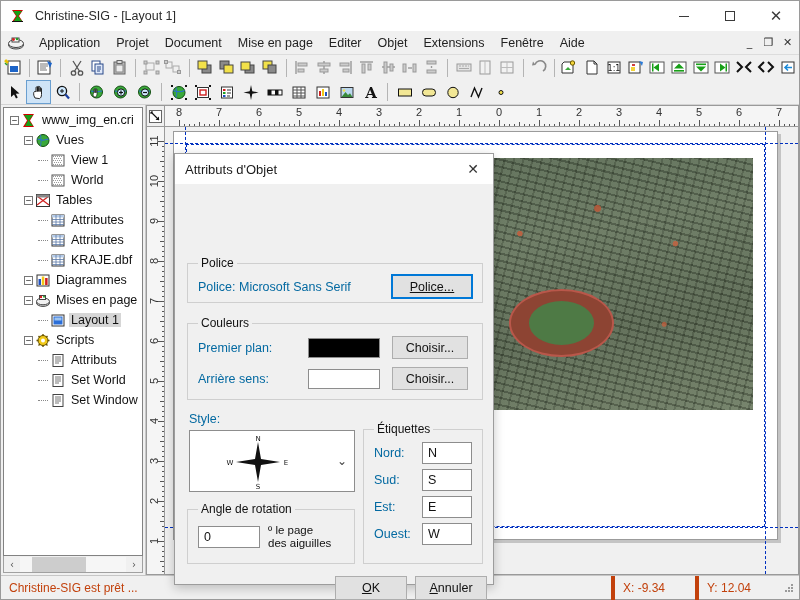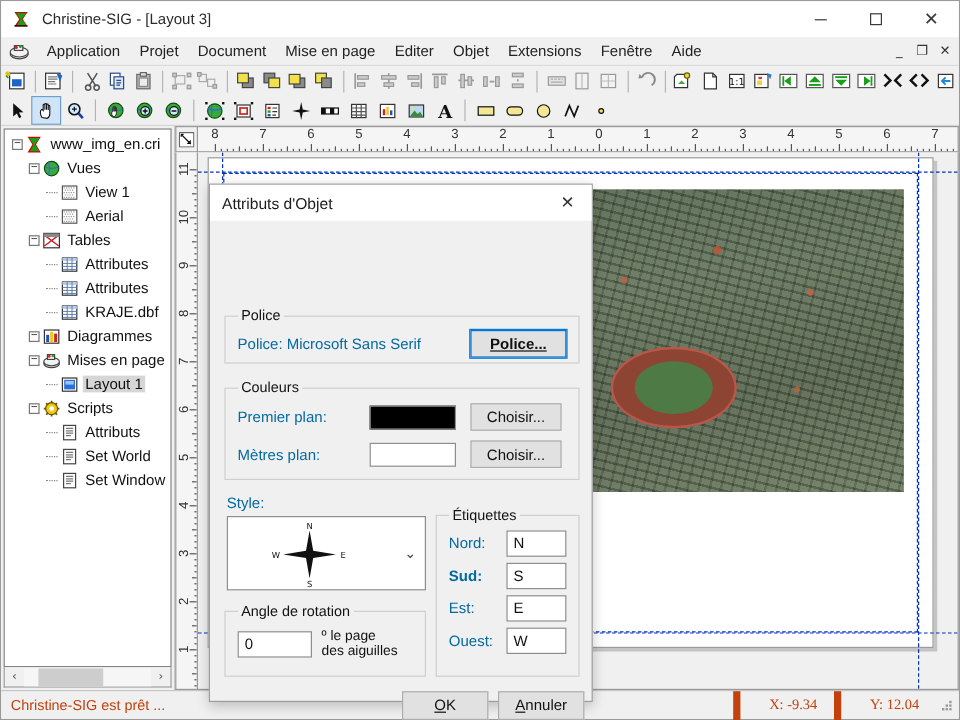--- a/index.html
+++ b/index.html
@@ -311,21 +311,21 @@
   .row { display: flex; align-items: center; }
   .lbl { font-size: 12.5px; color: #0369a1; }
   .btn {
     background: #e1e1e1;
     border: 1px solid #adadad;
     font-size: 12.5px; color: #111;
     height: 23px;
     display: flex; align-items: center; justify-content: center;
     font-family: "Liberation Sans", sans-serif;
   }
-  .btn.default { border: 1px solid #0078d7; outline: 1px solid #0078d7; font-weight: bold; }
+  .btn.default { border: 1px solid #0078d7; outline: 1px solid #0078d7; }
   .swatch { border: 1px solid #8d8d8d; height: 20px; }
   .txt {
     background: #fff; border: 1px solid #8d8d8d;
     height: 22px; font-size: 12.5px; color: #111;
     display: flex; align-items: center; padding-left: 5px;
     font-family: "Liberation Sans", sans-serif;
   }
   .combo {
     background: #fff; border: 1px solid #8d8d8d;
     position: relative;
@@ -341,42 +341,41 @@
   .statusbar {
     height: 24px; flex: 0 0 24px;
     background: #f0f0f0;
     border-top: 1px solid #c6c6c6;
     display: flex; align-items: center;
     font-size: 12px; color: #c2410c;
     position: relative;
   }
   .st-msg { padding-left: 8px; flex: 1 1 auto; }
   .st-cell {
-    width: 84px; border-left: 6px solid #c2410c;
+    width: 84px; border-left: 4px solid #c2410c;
     height: 24px; display: flex; align-items: center;
-    padding-left: 24px;
-    font-family: Liberation Serif, serif;
+    padding-left: 8px;
   }
   .grip { width: 14px; height: 14px; margin: 0 3px; position: relative; }
   .grip i { position:absolute; width:2px; height:2px; background:#9a9a9a; }
 </style>
 </head>
 <body>
 
 <div id="app">
 
   <div class="titlebar">
     <div class="app-icon">
       <svg width="16" height="16" viewBox="0 0 16 16">
         <path d="M2 2 H13 L9 8 L13 14 H2 L6 8 Z" fill="#d40000"></path>
         <path d="M3 3 H12 L8 8 L12 13 H4 L7 8 Z" fill="#18a018"></path>
         <path d="M2 13 H13 L13 14 H2 Z" fill="#111"></path>
       </svg>
     </div>
-    <div class="titlebar-text">Christine-SIG - [Layout 3]</div>
+    <div class="titlebar-text">Christine-SIG - [Layout 1]</div>
     <div class="winbtns">
       <div class="winbtn">
           <span class="gl-min"></span>
         </div>
       <div class="winbtn">
           <span class="gl-max"></span>
         </div>
       <div class="winbtn close">
           <span class="gl-x">✕</span>
         </div>
@@ -810,21 +809,21 @@
                 <path d="M3 3h1v1h-1z M5 3h1v1h-1z M7 3h1v1h-1z M9 3h1v1h-1z M11 3h1v1h-1z M4 5h1v1h-1z M6 5h1v1h-1z M8 5h1v1h-1z M10 5h1v1h-1z M3 7h1v1h-1z M5 7h1v1h-1z M7 7h1v1h-1z M9 7h1v1h-1z M11 7h1v1h-1z M4 9h1v1h-1z M6 9h1v1h-1z M8 9h1v1h-1z M10 9h1v1h-1z M3 11h1v1h-1z M5 11h1v1h-1z M7 11h1v1h-1z M9 11h1v1h-1z M11 11h1v1h-1z" fill="#9a9a9a"></path>
               </svg></span>
             <span class="tlabel">View 1</span>
           </div>
           <div class="tnode" style="padding-left: 34px;">
             <span class="dots"></span>
             <span class="ticon"><svg width="16" height="15" viewBox="0 0 16 15">
                 <rect x="2" y="2" width="12" height="11" fill="#fff" stroke="#555"></rect>
                 <path d="M3 3h1v1h-1z M5 3h1v1h-1z M7 3h1v1h-1z M9 3h1v1h-1z M11 3h1v1h-1z M4 5h1v1h-1z M6 5h1v1h-1z M8 5h1v1h-1z M10 5h1v1h-1z M3 7h1v1h-1z M5 7h1v1h-1z M7 7h1v1h-1z M9 7h1v1h-1z M11 7h1v1h-1z M4 9h1v1h-1z M6 9h1v1h-1z M8 9h1v1h-1z M10 9h1v1h-1z M3 11h1v1h-1z M5 11h1v1h-1z M7 11h1v1h-1z M9 11h1v1h-1z M11 11h1v1h-1z" fill="#9a9a9a"></path>
               </svg></span>
-            <span class="tlabel">Aerial</span>
+            <span class="tlabel">World</span>
           </div>
           <div class="tnode" style="padding-left: 20px;">
             <span class="expander">−</span>
             <span class="ticon"><svg width="16" height="15" viewBox="0 0 16 15">
                 <rect x="1.5" y="1.5" width="13" height="12" fill="#fff" stroke="#333"></rect>
                 <path d="M2 3 L14 12 M14 3 L2 12" stroke="#d02020" stroke-width="1.2"></path>
                 <path d="M1.5 1.5 h13 v3 h-13z" fill="#8a8a8a"></path>
               </svg></span>
             <span class="tlabel">Tables</span>
           </div>
@@ -1276,21 +1275,21 @@
       <fieldset class="grp" style="left:12px; top:132px; width:296px; height:84px;">
         <legend>Couleurs</legend>
         <div class="row" style="margin-top:0px;">
           <div class="lbl" style="width:110px;">Premier plan:</div>
           <div class="swatch" id="fg-swatch" style="width: 72px; background: rgb(0, 0, 0);"></div>
           <div class="btn" style="width:76px; margin-left:12px;">
             <span>Choisir...</span>
           </div>
         </div>
         <div class="row" style="margin-top:8px;">
-          <div class="lbl" style="width:110px;">Mètres plan:</div>
+          <div class="lbl" style="width:110px;">Arrière sens:</div>
           <div class="swatch" id="bg-swatch" style="width: 72px; background: rgb(255, 255, 255);"></div>
           <div class="btn" style="width:76px; margin-left:12px;">
             <span>Choisir...</span>
           </div>
         </div>
       </fieldset>
 
       <div class="lbl" style="position:absolute; left:14px; top:228px;">Style:</div>
       <div class="combo" style="position:absolute; left:14px; top:246px; width:166px; height:62px;">
         <svg width="100" height="56" viewBox="0 0 100 56" style="position:absolute; left:18px; top:3px;">
@@ -1319,21 +1318,21 @@
 
       <fieldset class="grp" style="left:188px; top:238px; width:120px; height:142px;">
         <legend>Étiquettes</legend>
         <div class="row" style="margin-top:0px;">
           <div class="lbl" style="width:48px;">Nord:</div>
           <div class="txt" style="width:50px;">
             <span>N</span>
           </div>
         </div>
         <div class="row" style="margin-top:5px;">
-          <div class="lbl" style="width:48px;font-weight:bold;">Sud:</div>
+          <div class="lbl" style="width:48px;">Sud:</div>
           <div class="txt" style="width:50px;">
             <span>S</span>
           </div>
         </div>
         <div class="row" style="margin-top:5px;">
           <div class="lbl" style="width:48px;">Est:</div>
           <div class="txt" style="width:50px;">
             <span>E</span>
           </div>
         </div>

